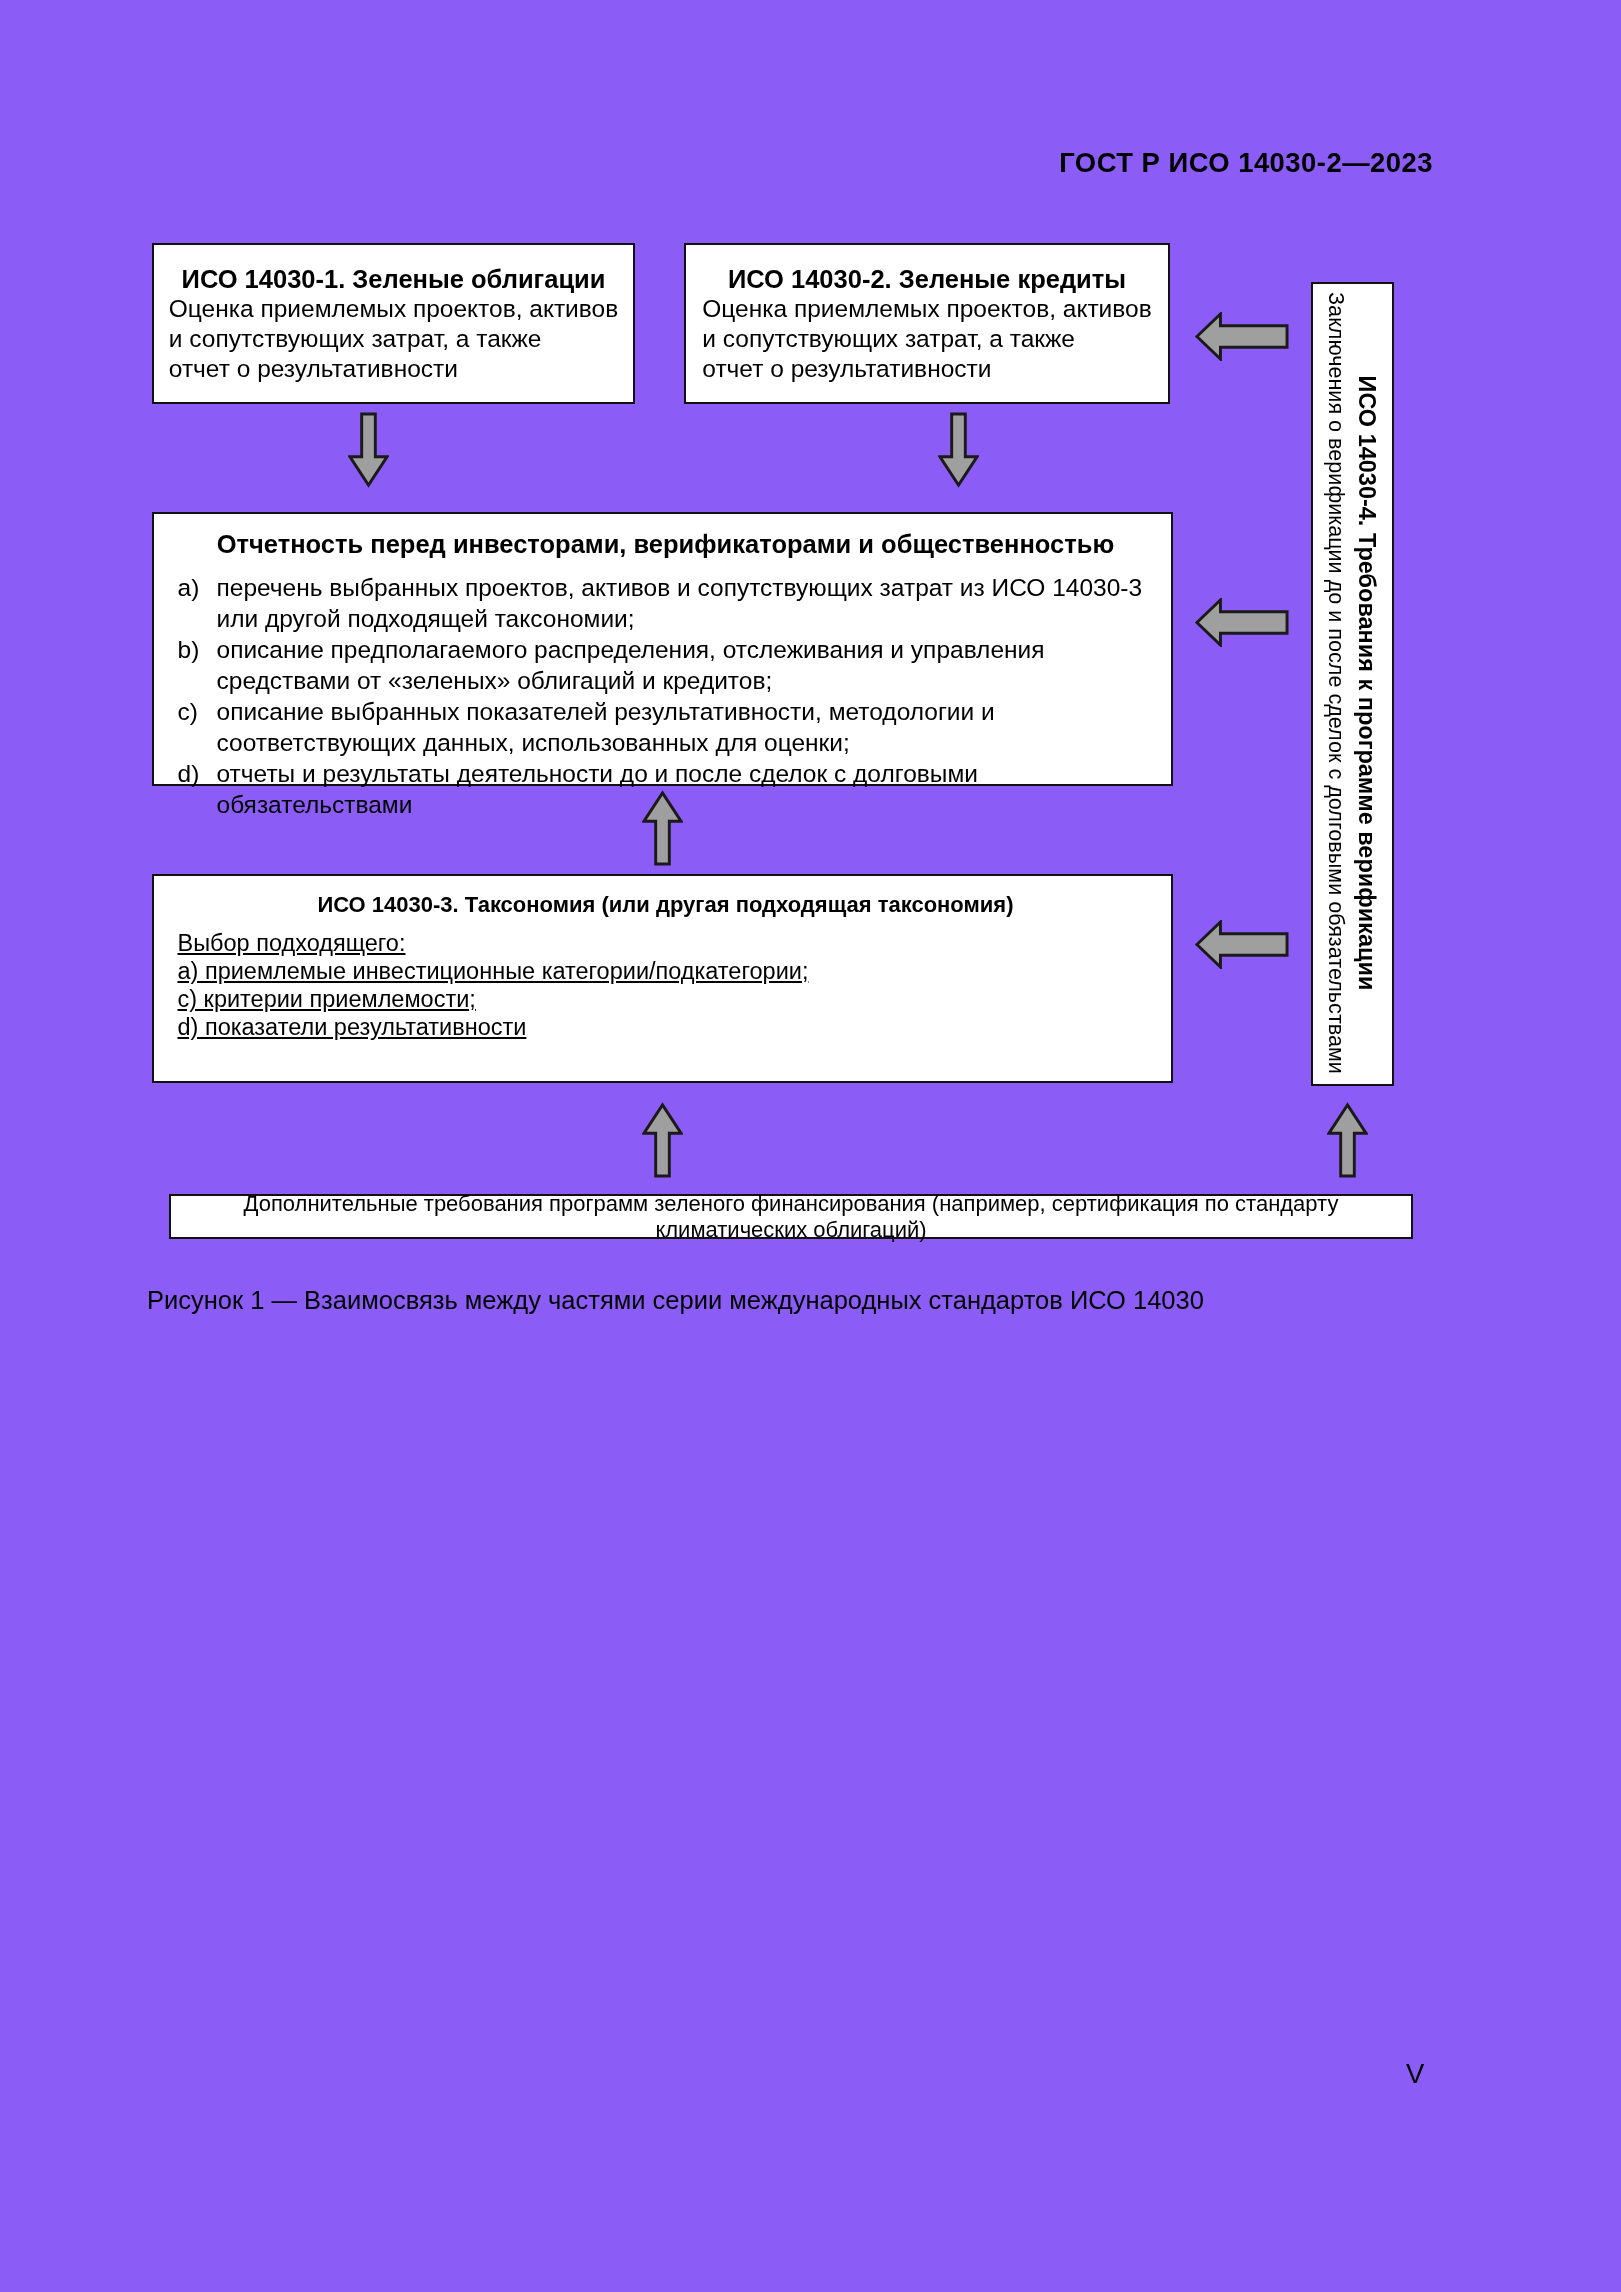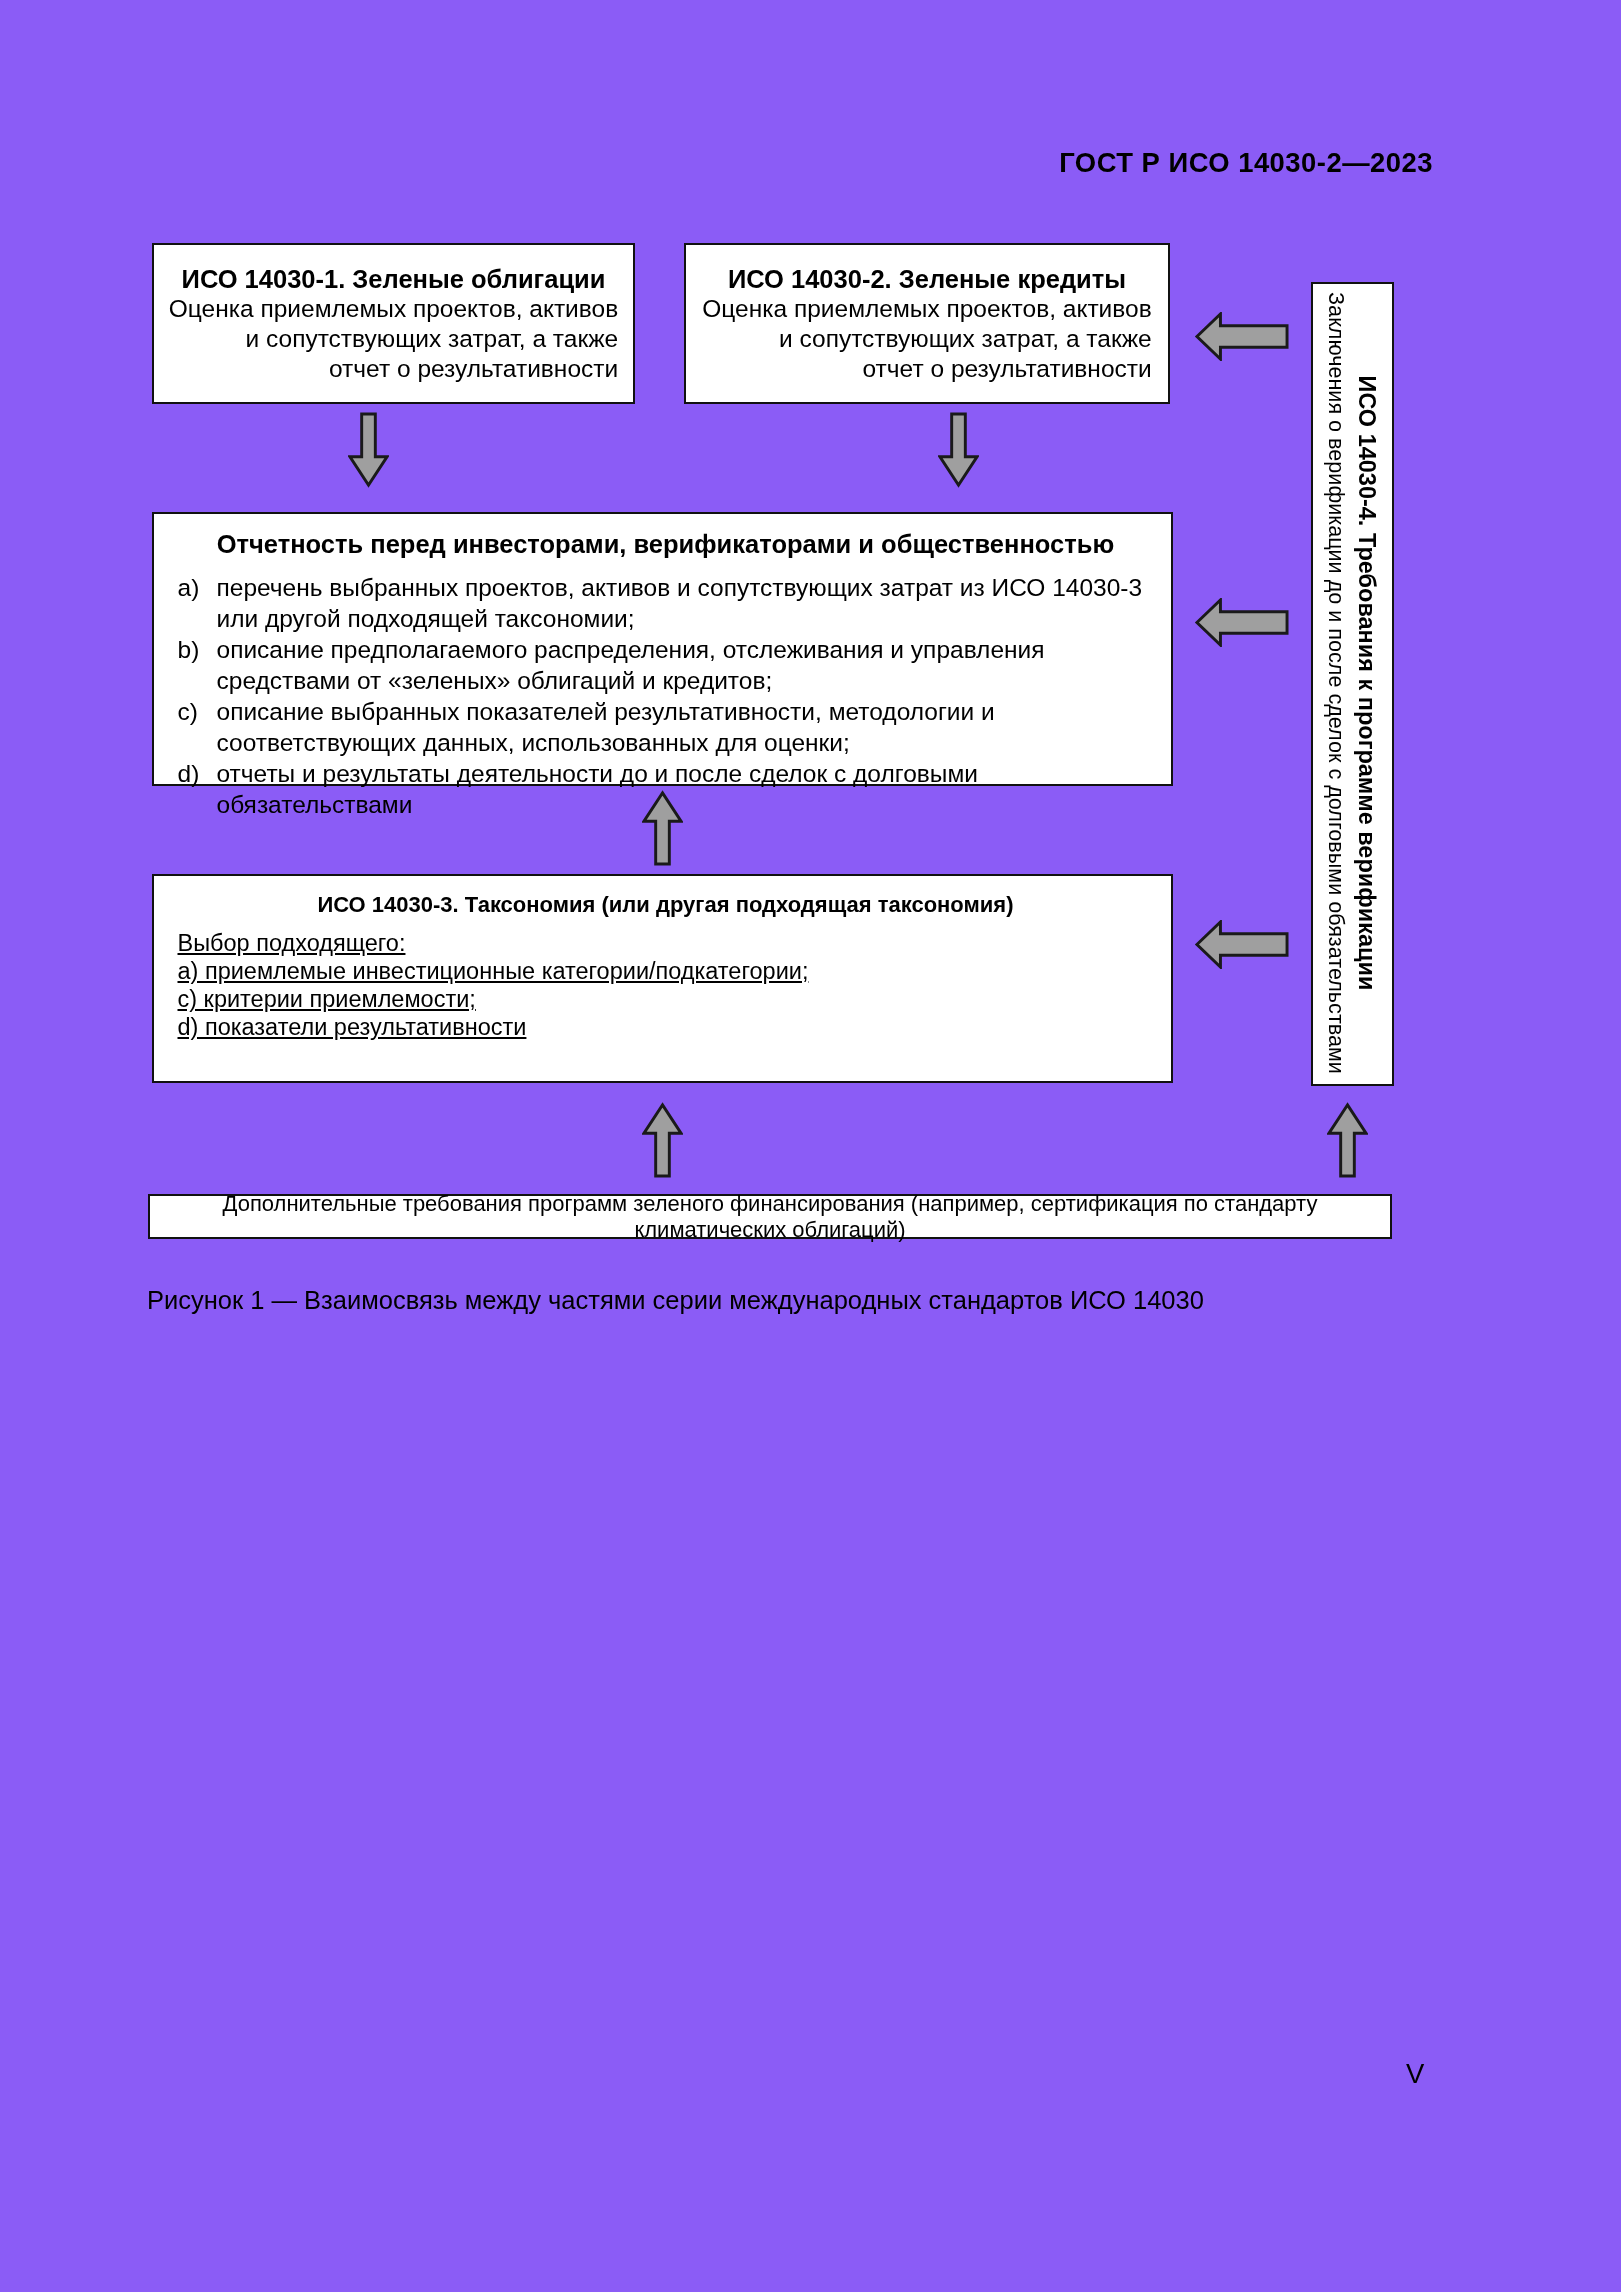--- a/index.html
+++ b/index.html
@@ -19,21 +19,21 @@
   .box {
     position:absolute;
     border:2.9px solid #111;
     box-sizing:border-box;
     background:#fff;
   }
   
   .box-top {
     display:flex; flex-direction:column;
     justify-content:center; align-items:center;
-    text-align:right;
+    text-align:left;
     line-height:30px; font-size:24.5px;
     padding:5.9px 9.8px;
   }
   .box-top .box-title { font-weight:bold; font-size:25.5px; }
   .box-body { white-space:pre-line; }
 
   
   .box-reporting { padding:11.8px 17.6px 0 23.5px; }
   .box-reporting .box-title {
     text-align:center; font-weight:bold; font-size:25.5px;
@@ -48,21 +48,21 @@
   .box-taxonomy { padding:11.8px 17.6px 0 23.5px; }
   .box-taxonomy .box-title {
     text-align:center; font-weight:bold; font-size:22px;
     margin:3.9px 0 11.8px 0;
   }
   .tax-line { font-size:23.5px; line-height:28px;text-decoration:underline; }
 
   
   .box-additional {
     display:flex; align-items:center; justify-content:center;
-    font-size:22px; text-align:center; padding:0 7.8px;
+    font-size:22px; text-align:center; padding:0 7.8px;margin-left:21px;
   }
 
   
   .vbox { position:absolute; border:2.9px solid #111; box-sizing:border-box; background:#fff; }
   .vbox-rot {
     position:absolute; left:77px; top:0;
     width:798px; height:77px;
     transform:rotate(90deg); transform-origin:0 0;
     display:flex; flex-direction:column;
     justify-content:center; align-items:center;

